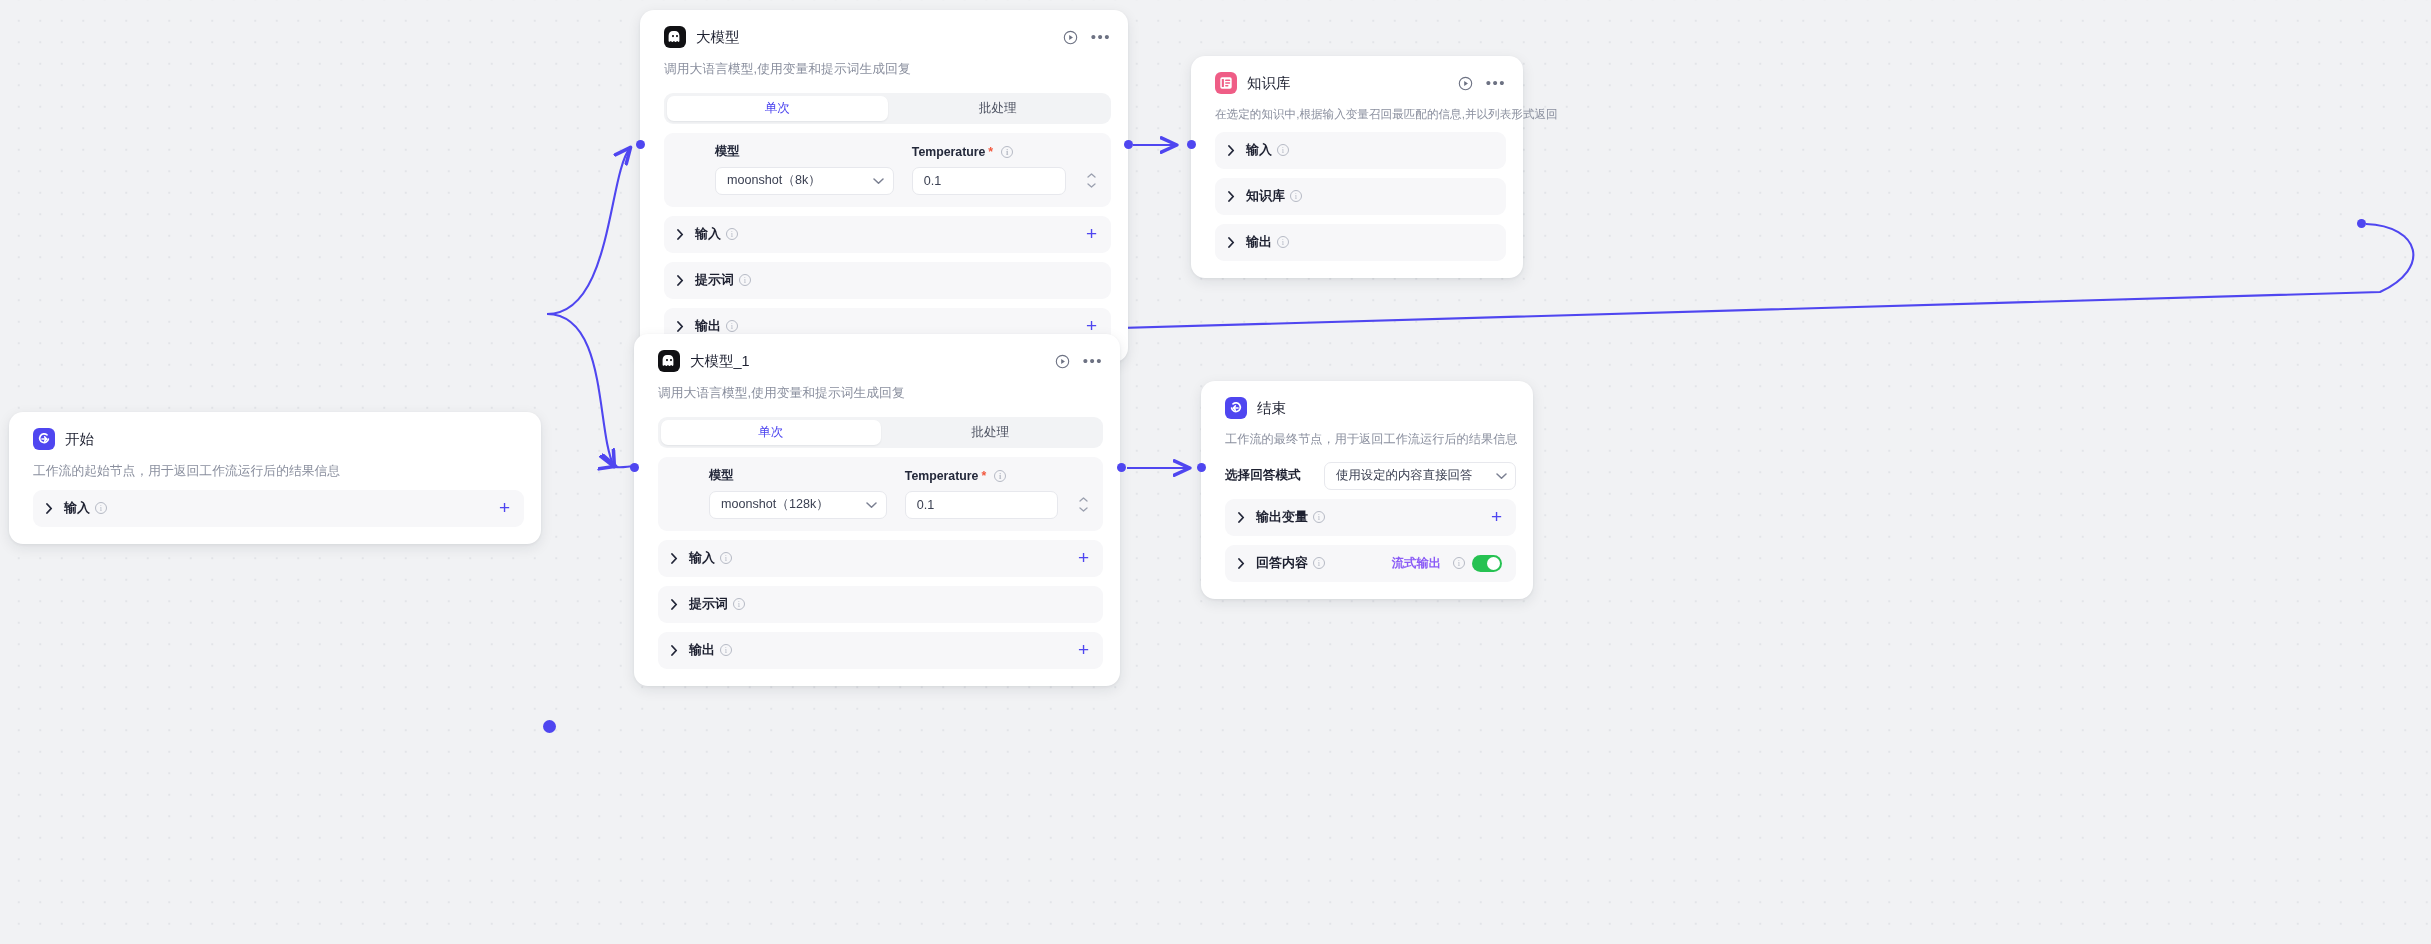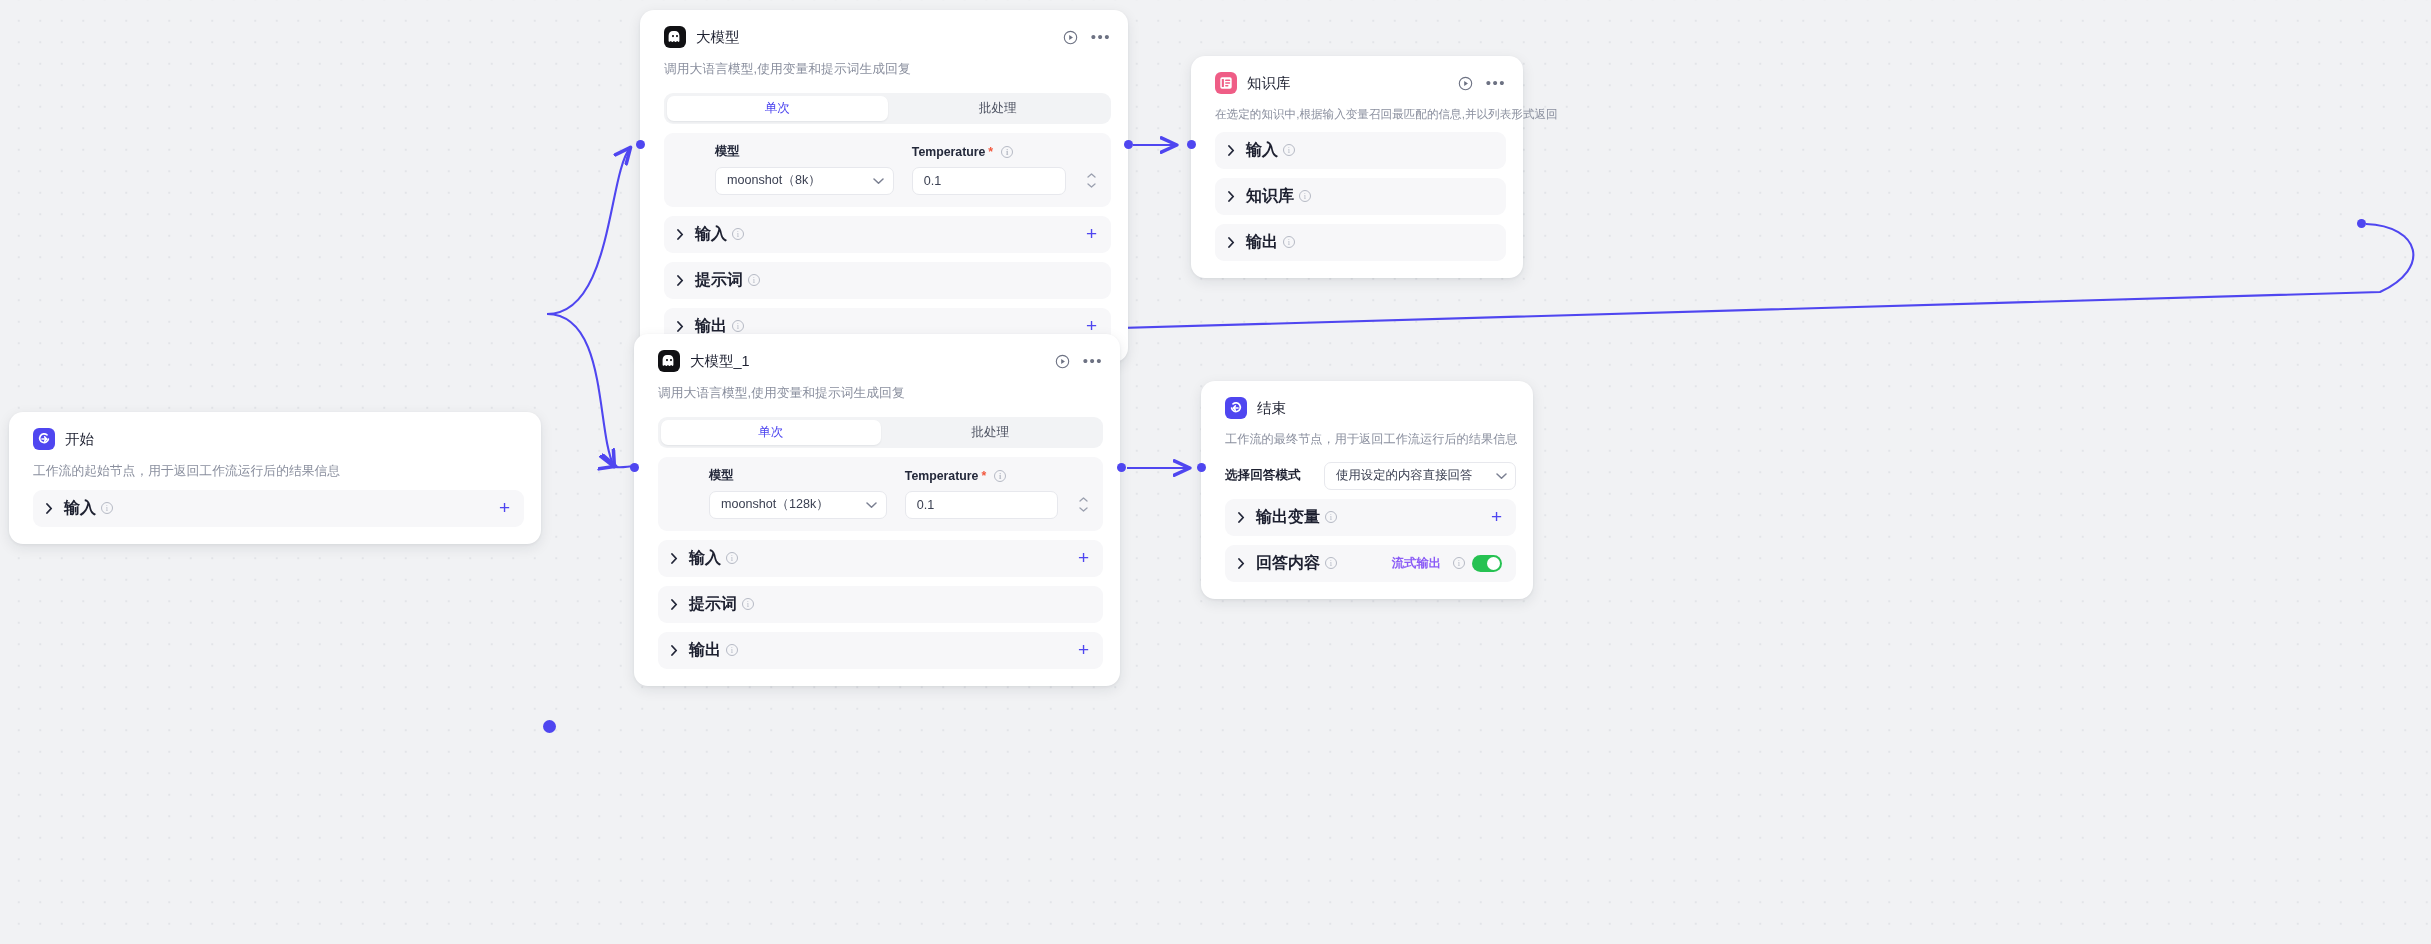--- a/index.html
+++ b/index.html
@@ -120,21 +120,21 @@
   .sec {
     margin-top: 9px;
     background: #f7f7f9;
     border-radius: 9px;
     height: 37px;
     display: flex; align-items: center;
     padding: 0 14px 0 13px;
     cursor: pointer;
   }
   .sec .arrow { color: #222638; width: 12px; display: flex; align-items: center; }
-  .sec .sec-label { font-size: 16px; font-weight: 700; color: #1d2030; margin-left: 6px; white-space: nowrap; }
+  .sec .sec-label { font-size: 13px; font-weight: 700; color: #1d2030; margin-left: 6px; white-space: nowrap; }
   .info {
     margin-left: 5px; width: 12px; height: 12px; border-radius: 50%;
     border: 1px solid #b6bac5; color: #b6bac5;
     font-size: 8.5px; line-height: 10px; text-align: center;
     font-family: "Liberation Serif", serif; flex: 0 0 auto;
   }
   .plus { margin-left: auto; color: #4f46f0; font-size: 19px; line-height: 14px; font-weight: 400; cursor: pointer; }
   .sec-right { margin-left: auto; display: flex; align-items: center; gap: 7px; }
   .sec-right .sr-label { font-size: 12.3px; font-weight: 700; color: #8b5cf6; }
   .toggle {

